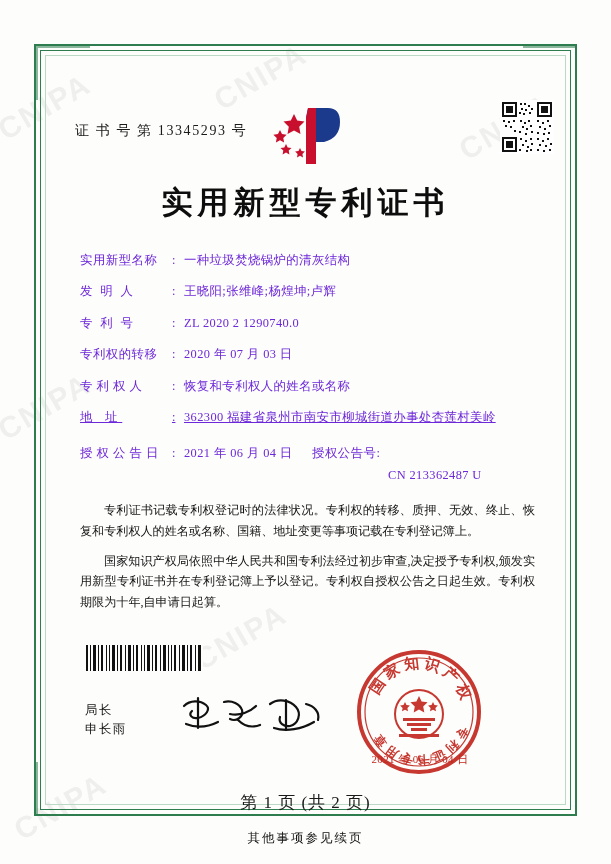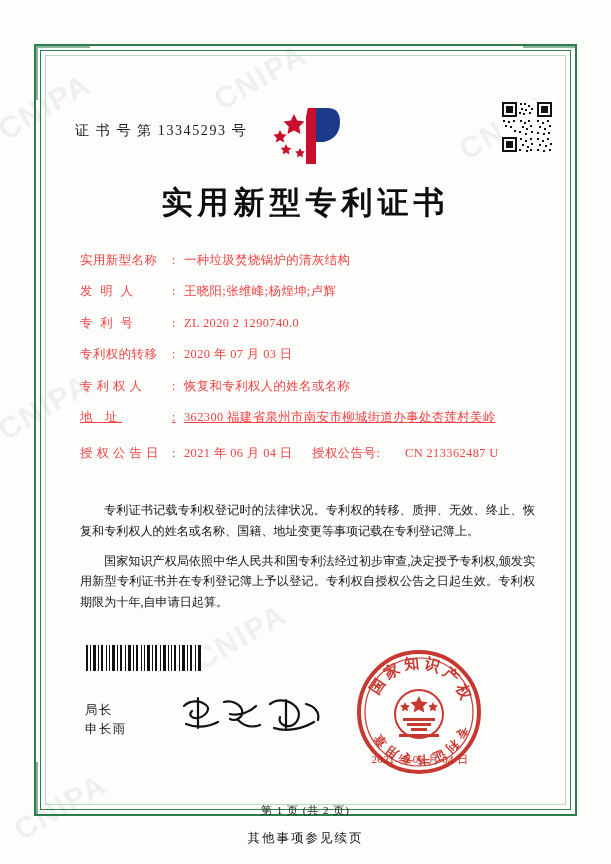--- a/index.html
+++ b/index.html
@@ -108,24 +108,24 @@
   }
 
   
   .fields {
     position: absolute;
     left: 80px; top: 252px;
     width: 455px;
   }
   .row {
     display: flex;
-    align-items: flex-end;
+    align-items: center;
     margin-bottom: 13.5px;
     font-size: 12.4px;
-    color: #ef4444;
+    color: #6d28d9;
     line-height: 1.45;
   }
   .row .lbl {
     width: 92px;
     flex: 0 0 92px;
     letter-spacing: 0px;
     white-space: nowrap;
   }
   .row .lbl.sp4 { letter-spacing: 4.8px; }
   .row .lbl.sp2 { letter-spacing: 2.4px; }
@@ -136,21 +136,21 @@
 
   .row.dual { position: relative; }
   .row.dual .lbl2 {
     position: absolute;
     left: 232px;
     white-space: nowrap;
     letter-spacing: .5px;
   }
   .row.dual .val2 {
     position: absolute;
-    left: 325px;
+    left: 308px;
     white-space: nowrap;
     letter-spacing: .4px;
     margin-top: 43px;
   }
 
   
   .paras {
     position: absolute;
     left: 80px; top: 500px;
     width: 455px;
@@ -197,24 +197,23 @@
     font-size: 11px;
     color: #c2281f;
     letter-spacing: .4px;
   }
 
   
   .page-no {
     position: absolute;
     left: 0; right: 0; top: 791px;
     text-align: center;
-    font-size: 11px;
+    font-size: 17px;
     color: #1a1a1a;
     letter-spacing: 1px;
-    margin-top: 12px;
   }
   .footnote {
     position: absolute;
     left: 0; right: 0; top: 830px;
     text-align: center;
     font-size: 12.5px;
     color: #111;
     letter-spacing: 2px;
   }
 </style>

